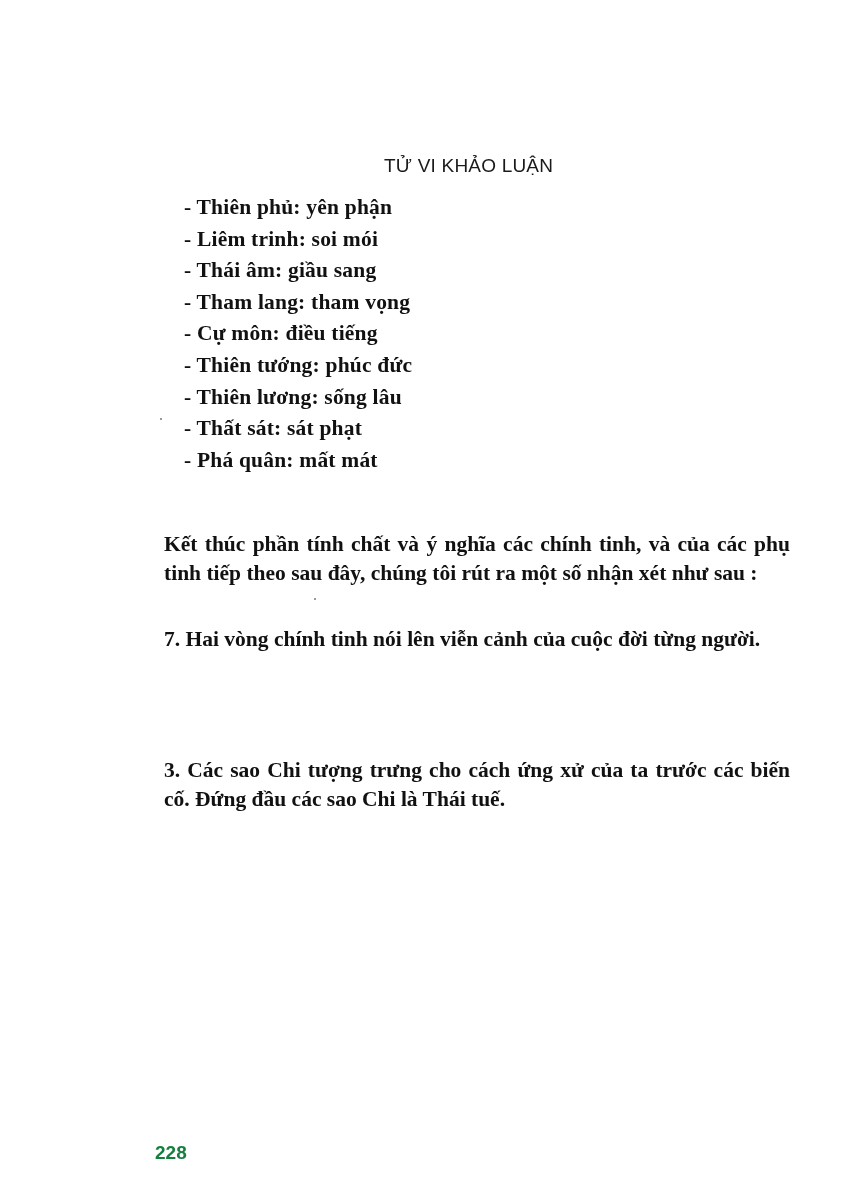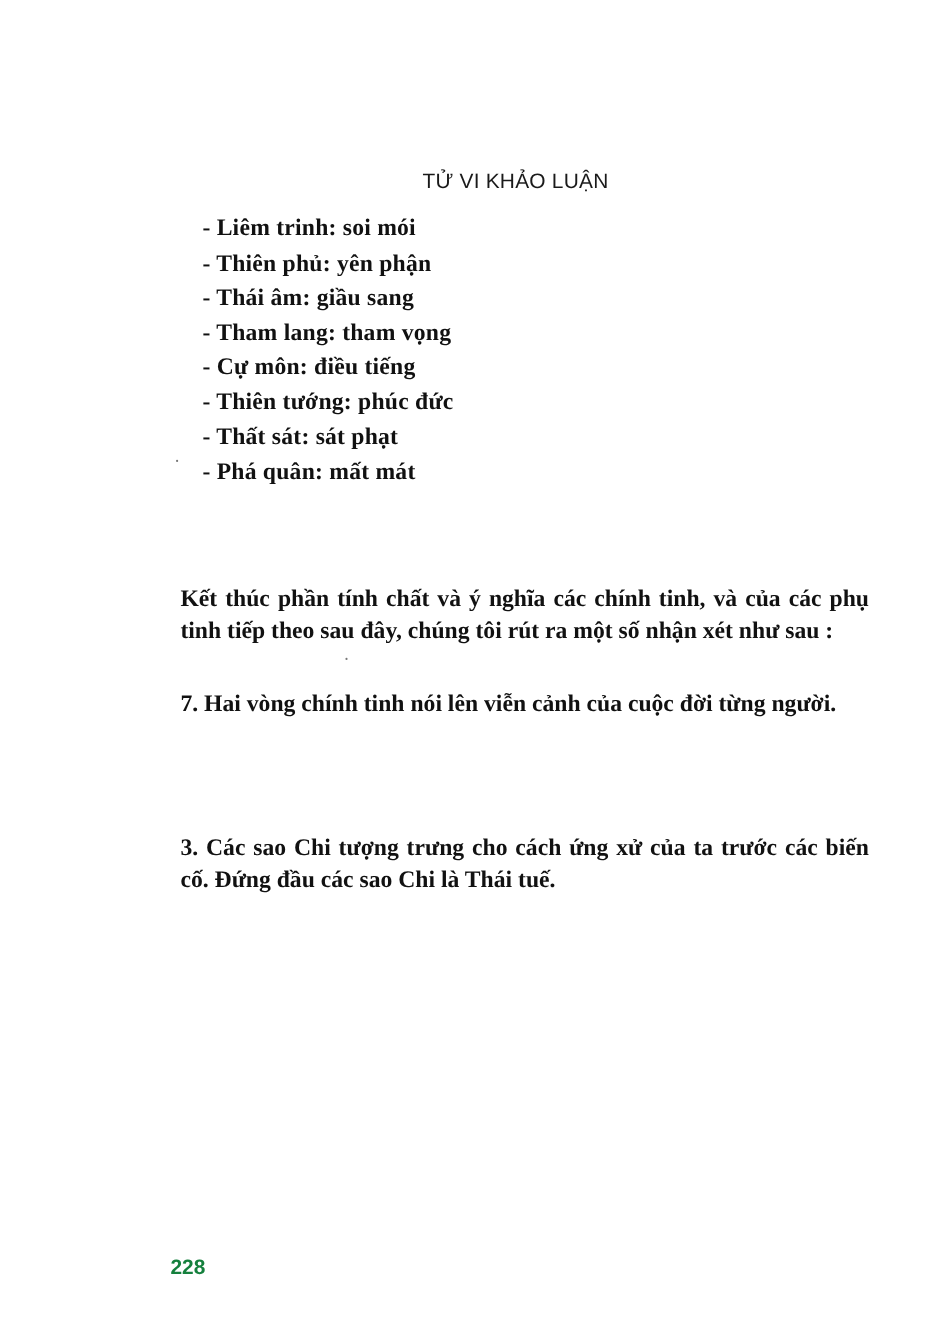--- a/index.html
+++ b/index.html
@@ -78,26 +78,27 @@
     }
   </style>
 </head>
 <body>
 
 <div class="page">
 
   <div class="running-header">TỬ VI KHẢO LUẬN</div>
 
   <ul class="star-list">
+    <li>- Thiên phủ: yên phận</li>
     <li>- Liêm trinh: soi mói</li>
-    <li>- Thiên phủ: yên phận</li>
     <li>- Thái âm: giầu sang</li>
     <li>- Tham lang: tham vọng</li>
     <li>- Cự môn: điều tiếng</li>
     <li>- Thiên tướng: phúc đức</li>
+    <li>- Thiên lương: sống lâu</li>
     <li>- Thất sát: sát phạt</li>
     <li>- Phá quân: mất mát</li>
   </ul>
 
   <p class="body-text p-intro">Kết thúc phần tính chất và ý nghĩa các chính tinh, và của các phụ tinh tiếp theo sau đây, chúng tôi rút ra một số nhận xét như sau :</p>
 
   <p class="body-text p-item1">7. Hai vòng chính tinh nói lên viễn cảnh của cuộc đời từng người.</p>
 
 
   <p class="body-text p-item3">3. Các sao Chi tượng trưng cho cách ứng xử của ta trước các biến cố. Đứng đầu các sao Chi là Thái tuế.</p>

